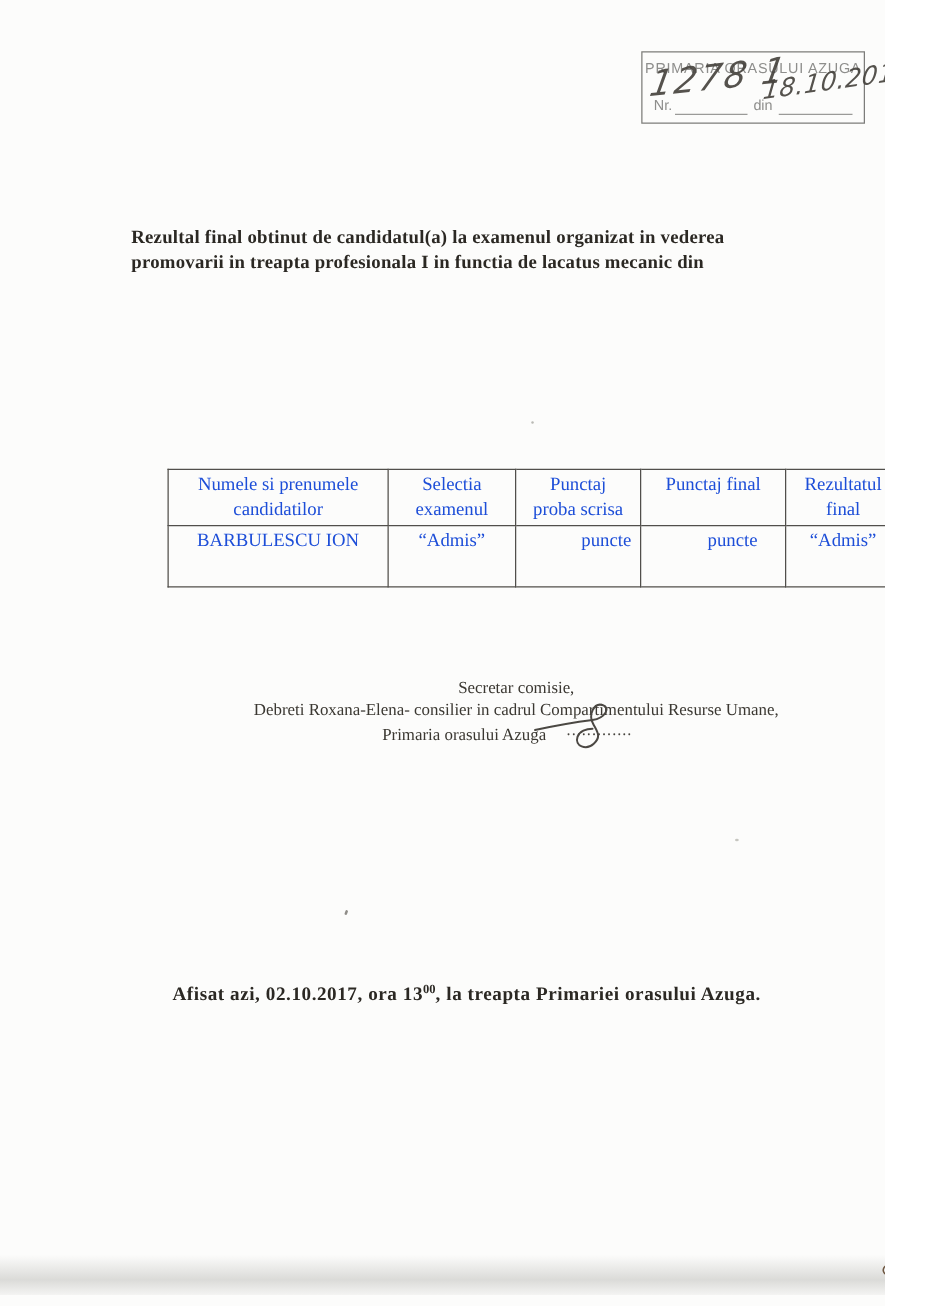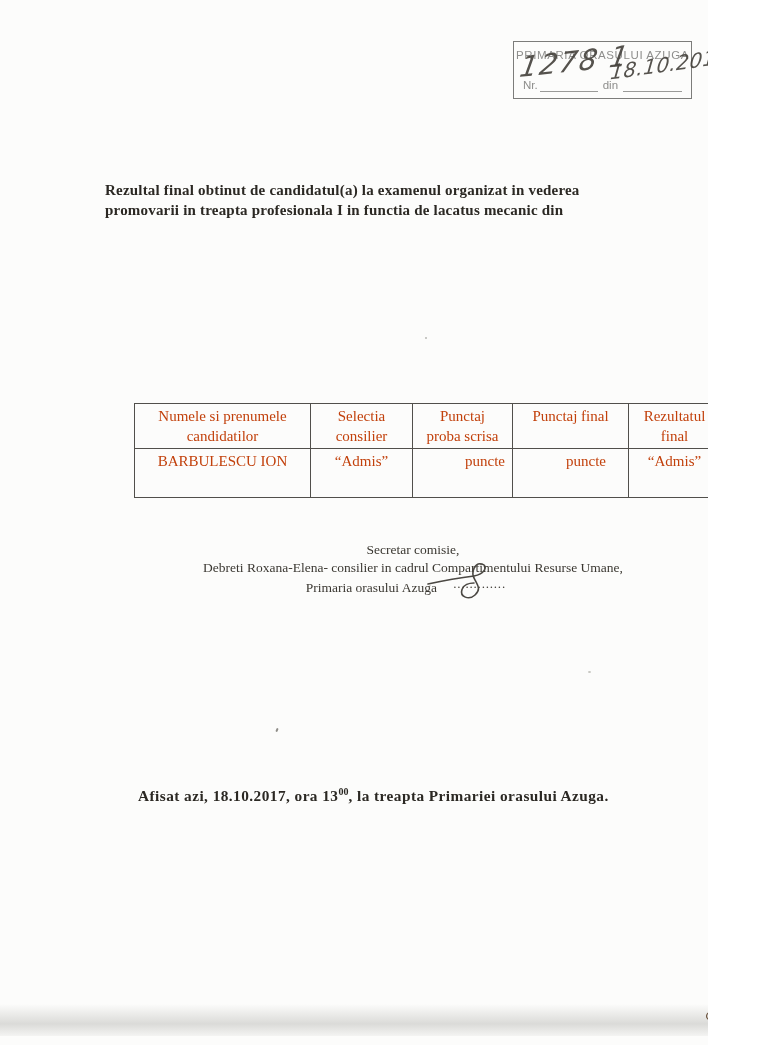--- a/index.html
+++ b/index.html
@@ -39,21 +39,21 @@
   .title {
     position:absolute; top:181px; left:105px; width:630px;
     text-align:left; font-weight:bold; font-size:15px; line-height:19.8px;
     color:#2b2823; letter-spacing:0.2px;
   }
 
   
   .results {
     position:absolute; top:375px; left:134px; width:586px;
     border-collapse:collapse; table-layout:fixed;
-    font-size:15px; color:#c2410c;margin-top:28px;
+    font-size:15px; color:#1d4ed8;
   }
   .results th, .results td { border:1.5px solid #514f4b; font-weight:normal; }
   .results th { vertical-align:top; padding:2px 2px 1px; line-height:20px; height:41px; text-align:center; }
   .results td { vertical-align:top; padding:2px 4px; height:44px; line-height:20px; text-align:center; }
   .results td.align-right { text-align:right; padding-right:7px; }
   .results td.align-right-lg { text-align:right; padding-right:22px; }
   .th-line:empty { display:none; }
 
   
   .sig {
@@ -116,21 +116,21 @@
         <col style="width:92px">
     </colgroup>
     <thead>
       <tr>
         <th>
           <div class="th-line">Numele si prenumele</div>
           <div class="th-line">candidatilor</div>
         </th>
         <th>
           <div class="th-line">Selectia</div>
-          <div class="th-line">consilier</div>
+          <div class="th-line">examenul</div>
         </th>
         <th>
           <div class="th-line">Punctaj</div>
           <div class="th-line">proba scrisa</div>
         </th>
         <th>
           <div class="th-line">Punctaj final</div>
 
         </th>
         <th>
@@ -158,21 +158,21 @@
       <span class="sig-area">
         <span class="sig-dots">.............</span>
         <svg class="sig-svg" viewBox="0 0 102 42">
           <path d="M2 23 C16 20 32 17 48 15 C58 13.5 63 5 56 3 C49 1 44.5 11 48.5 18 C51.5 24 55.5 28 49 34 C43 39.5 33.5 36 36 28.5 C37.5 24 43 22 48 22" fill="none" stroke="#4b4843" stroke-width="1.6" stroke-linecap="round"></path>
         </svg>
       </span>
     </div>
   </div>
 
   <div class="footer">
-    <span>Afisat azi, 18.10.2017, ora 13</span><sup>00</sup><span>, la treapta Primariei orasului Azuga.</span>
+    <span>Afisat azi, 02.10.2017, ora 13</span><sup>00</sup><span>, la treapta Primariei orasului Azuga.</span>
   </div>
 
   <div class="edge-line"></div>
   <div class="bottom-band"></div>
   <div class="speck speck-1"></div>
   <div class="speck speck-2"></div>
   <div class="speck speck-3"></div>
   <div class="speck speck-4"></div>
   <svg class="smudge" viewBox="0 0 16 16">
     <path d="M9 3 C5 3.5 3.5 7 5.5 9.5 C7 11 9.5 10.5 10 9" fill="none" stroke="#6f5742" stroke-width="1.2" stroke-linecap="round"></path>

